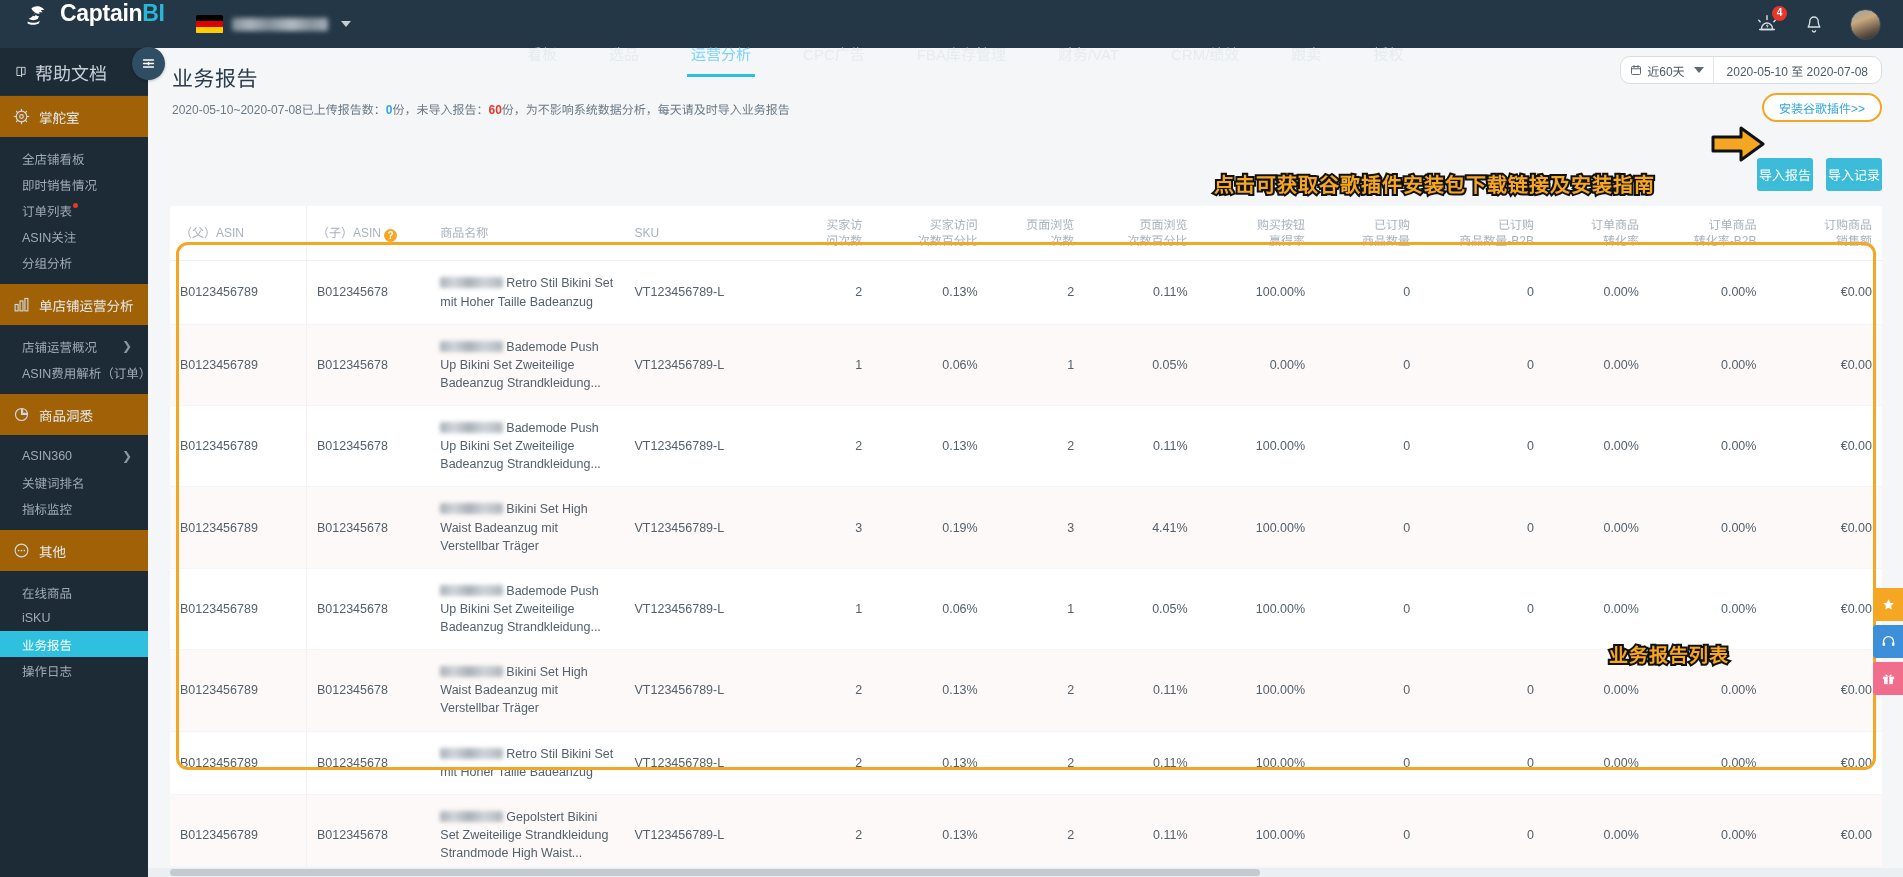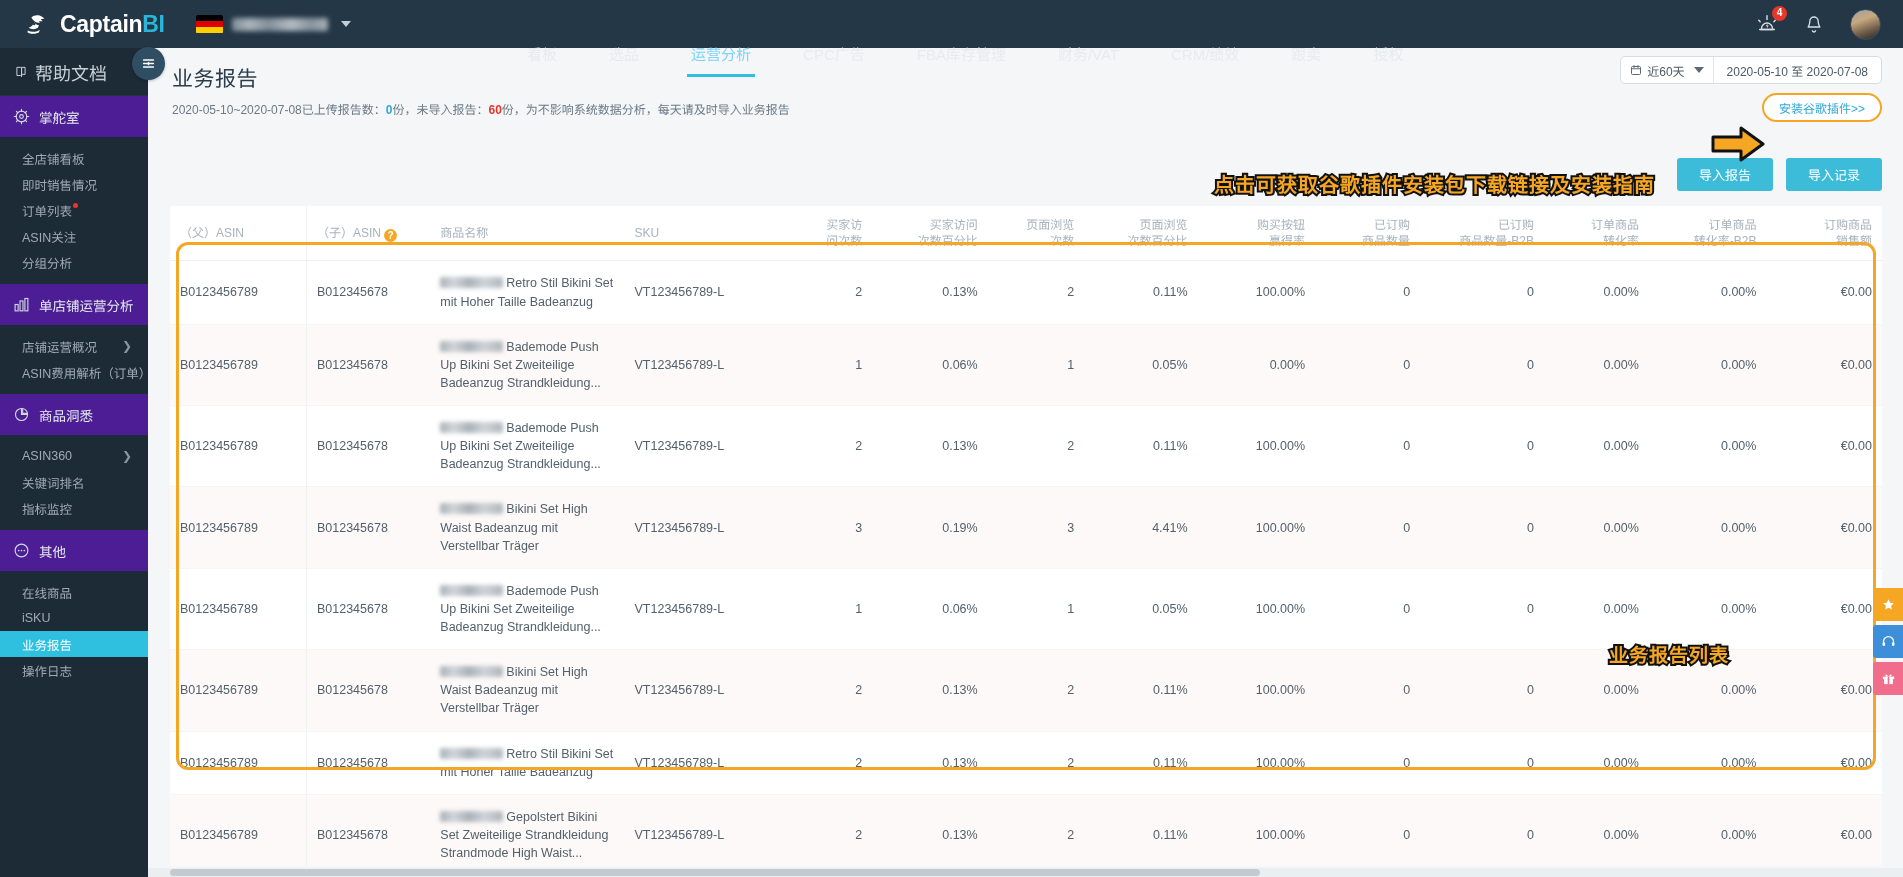--- a/index.html
+++ b/index.html
@@ -14,21 +14,21 @@
 
   
   .topbar {
     position: absolute; top: 0; left: 0; width: 1903px; height: 48px;
     background: #243746;
     display: flex; align-items: center;
     z-index: 50;
   }
   .brand {
     width: 182px; height: 48px; background: #243746;
-    display: flex; align-items: center; padding-left: 22px; gap: 8px;
+    display: flex; align-items: flex-start; padding-left: 22px; gap: 8px;
     flex-shrink: 0;
   }
   .brand-logo { width: 30px; height: 30px; flex-shrink: 0; }
   .brand-text {
     font-size: 23px; font-weight: bold; color: #ffffff; letter-spacing: -0.3px;
     white-space: nowrap;
   }
   .brand-text .bi { color: #29b6d8; }
 
   .shop-selector {
@@ -92,21 +92,21 @@
     position: absolute; top: 48px; left: 0; width: 148px; height: 829px;
     background: #1d2b36; overflow: hidden; z-index: 40;
   }
   .side-help {
     height: 48px; display: flex; align-items: center; gap: 7px;
     padding-left: 14px; color: #c7d0d7; font-size: 18px; cursor: pointer;
     border-bottom: 1px solid #26323c;
   }
   .side-group {
     height: 41px; display: flex; align-items: center; gap: 9px;
-    padding-left: 13px; background: #4c1d95; color: #e3e9ed;
+    padding-left: 13px; background: #a16207; color: #e3e9ed;
     font-size: 13.5px; cursor: pointer;
   }
   .side-group .gicon { width: 17px; height: 17px; flex-shrink: 0; display:block; }
   .side-link {
     height: 26px; display: flex; align-items: center;
     padding-left: 22px; color: #9fabb4; font-size: 12.5px;
     cursor: pointer; position: relative; white-space: nowrap;
   }
   .side-sub-wrap { padding: 8px 0 9px; }
   .side-link.active { background: #2fc0e0; color: #ffffff; }
@@ -139,21 +139,21 @@
   .page-sub { font-size: 12px; color: #6b7a86; margin-top: 8px; }
   .page-sub .num-blue { color: #2fa8d8; font-weight: bold; }
   .page-sub .num-red  { color: #e8362a; font-weight: bold; }
 
   .head-right {
     position: absolute; top: 8px; right: 21px;
     display: flex; flex-direction: column; align-items: flex-end; gap: 9px;
   }
   .daterange {
     display: flex; align-items: stretch; height: 28px;
-    border: 1px solid #d8dde2; border-radius: 5px; background: #fff;
+    border: 1px solid #d8dde2; border-radius: 10px; background: #fff;
     font-size: 12px; color: #4c5a65; overflow: hidden;
   }
   .dr-left {
     display: flex; align-items: center; gap: 5px; padding: 0 9px;
     border-right: 1px solid #e2e6ea; cursor: pointer; white-space: nowrap;
   }
   .dr-right {
     display: flex; align-items: center; padding: 0 13px; cursor: pointer;
     white-space: nowrap;
   }
@@ -161,21 +161,21 @@
     border: 2px solid #f5a623; border-radius: 15px;
     padding: 4px 15px; font-size: 12px; color: #2fa8d8; background: #fff;
     cursor: pointer; white-space: nowrap;
   }
 
   .btn-row {
     position: absolute; top: 110px; right: 21px; display: flex; gap: 13px;
   }
   .btn-cyan {
     background: #3cbcd8; color: #fff; font-size: 13px;
-    border: none; border-radius: 3px; padding: 7px 22px; cursor: pointer;
+    border: none; border-radius: 3px; padding: 7px 2px; cursor: pointer;
     white-space: nowrap;
     font-family: Liberation Mono, monospace;
   }
 
   
   .anno-text {
     position: absolute; font-weight: bold; color: #f5a623;
     -webkit-text-stroke: 4px #111; paint-order: stroke fill;
     white-space: nowrap; z-index: 30; pointer-events: none; margin-top: 45px;
   }

